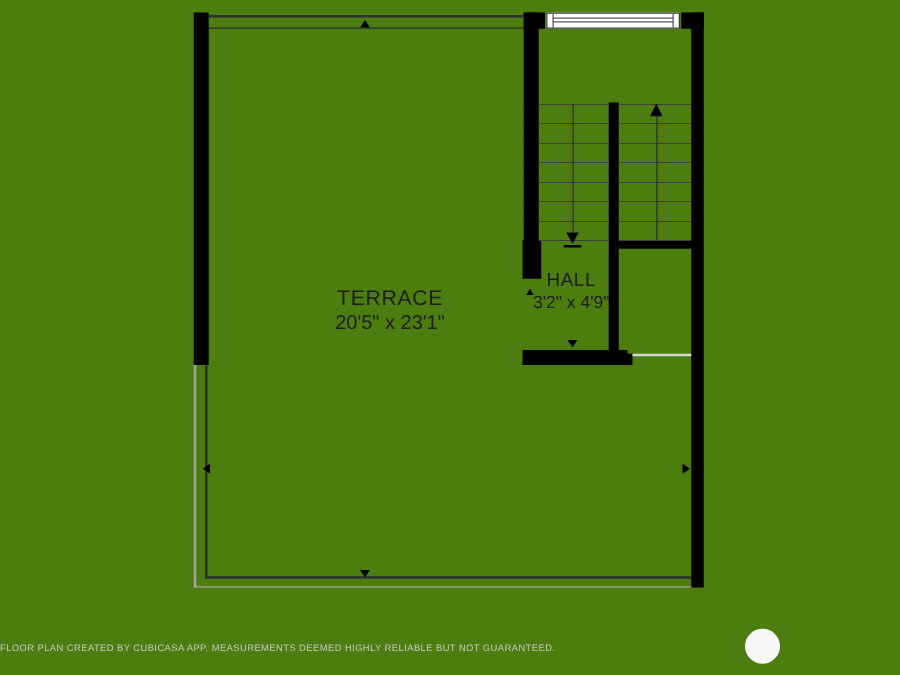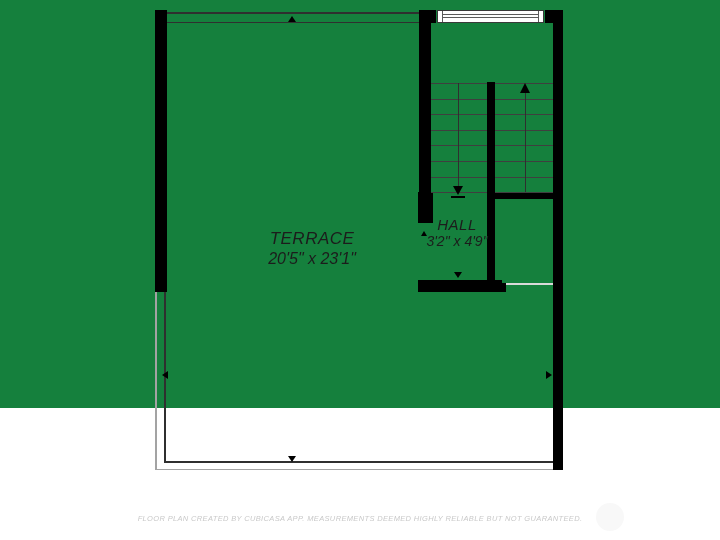--- a/index.html
+++ b/index.html
@@ -1,17 +1,17 @@
 <!DOCTYPE html>
 <html><head>
 <meta charset="utf-8">
 <style>
   html,body{margin:0;padding:0;background:#ffffff;width:720px;height:540px;overflow:hidden;
     font-family:"Liberation Sans", sans-serif;}
-  .plan{position:relative;width:720px;height:408px;background:#15803d;font-style:italic;}
+  .plan{position:relative;width:720px;height:540px;background:#4d7c0f;}
 
   
   .wall{position:absolute;background:#000000;}
 
   
   .line{position:absolute;background:#2f2f2f;}
   .line-light{position:absolute;background:#a3a3a3;}
   .line-open{position:absolute;background:#d9d9d9;}
 
   
@@ -30,21 +30,21 @@
   .room-label{position:absolute;text-align:center;color:#1c1c1c;}
   .room-label .rname{letter-spacing:0.5px;}
   .terrace-label{left:222px;top:229px;width:180px;}
   .terrace-label .rname{font-size:17px;line-height:20px;}
   .terrace-label .rdims{font-size:16px;line-height:20px;}
   .hall-label{left:397px;top:216px;width:120px;}
   .hall-label .rname{font-size:15px;line-height:17px;text-align:center;}
   .hall-label .rdims{font-size:14px;line-height:16px;}
 
   
-  .footer{position:absolute;left:0;top:514px;width:720px;text-align:center;
+  .footer{position:absolute;left:0;top:514px;width:720px;
     font-size:7.5px;letter-spacing:0.35px;color:#c9c9c9;}
   .watermark{position:absolute;left:596px;top:503px;width:28px;height:28px;border-radius:50%;
     background:#f8f8f8;}
 </style>
 </head>
 <body>
 
 <div class="plan">
 
   <div class="wall" style="left:155px;top:10px;width:12px;height:282px"></div>

